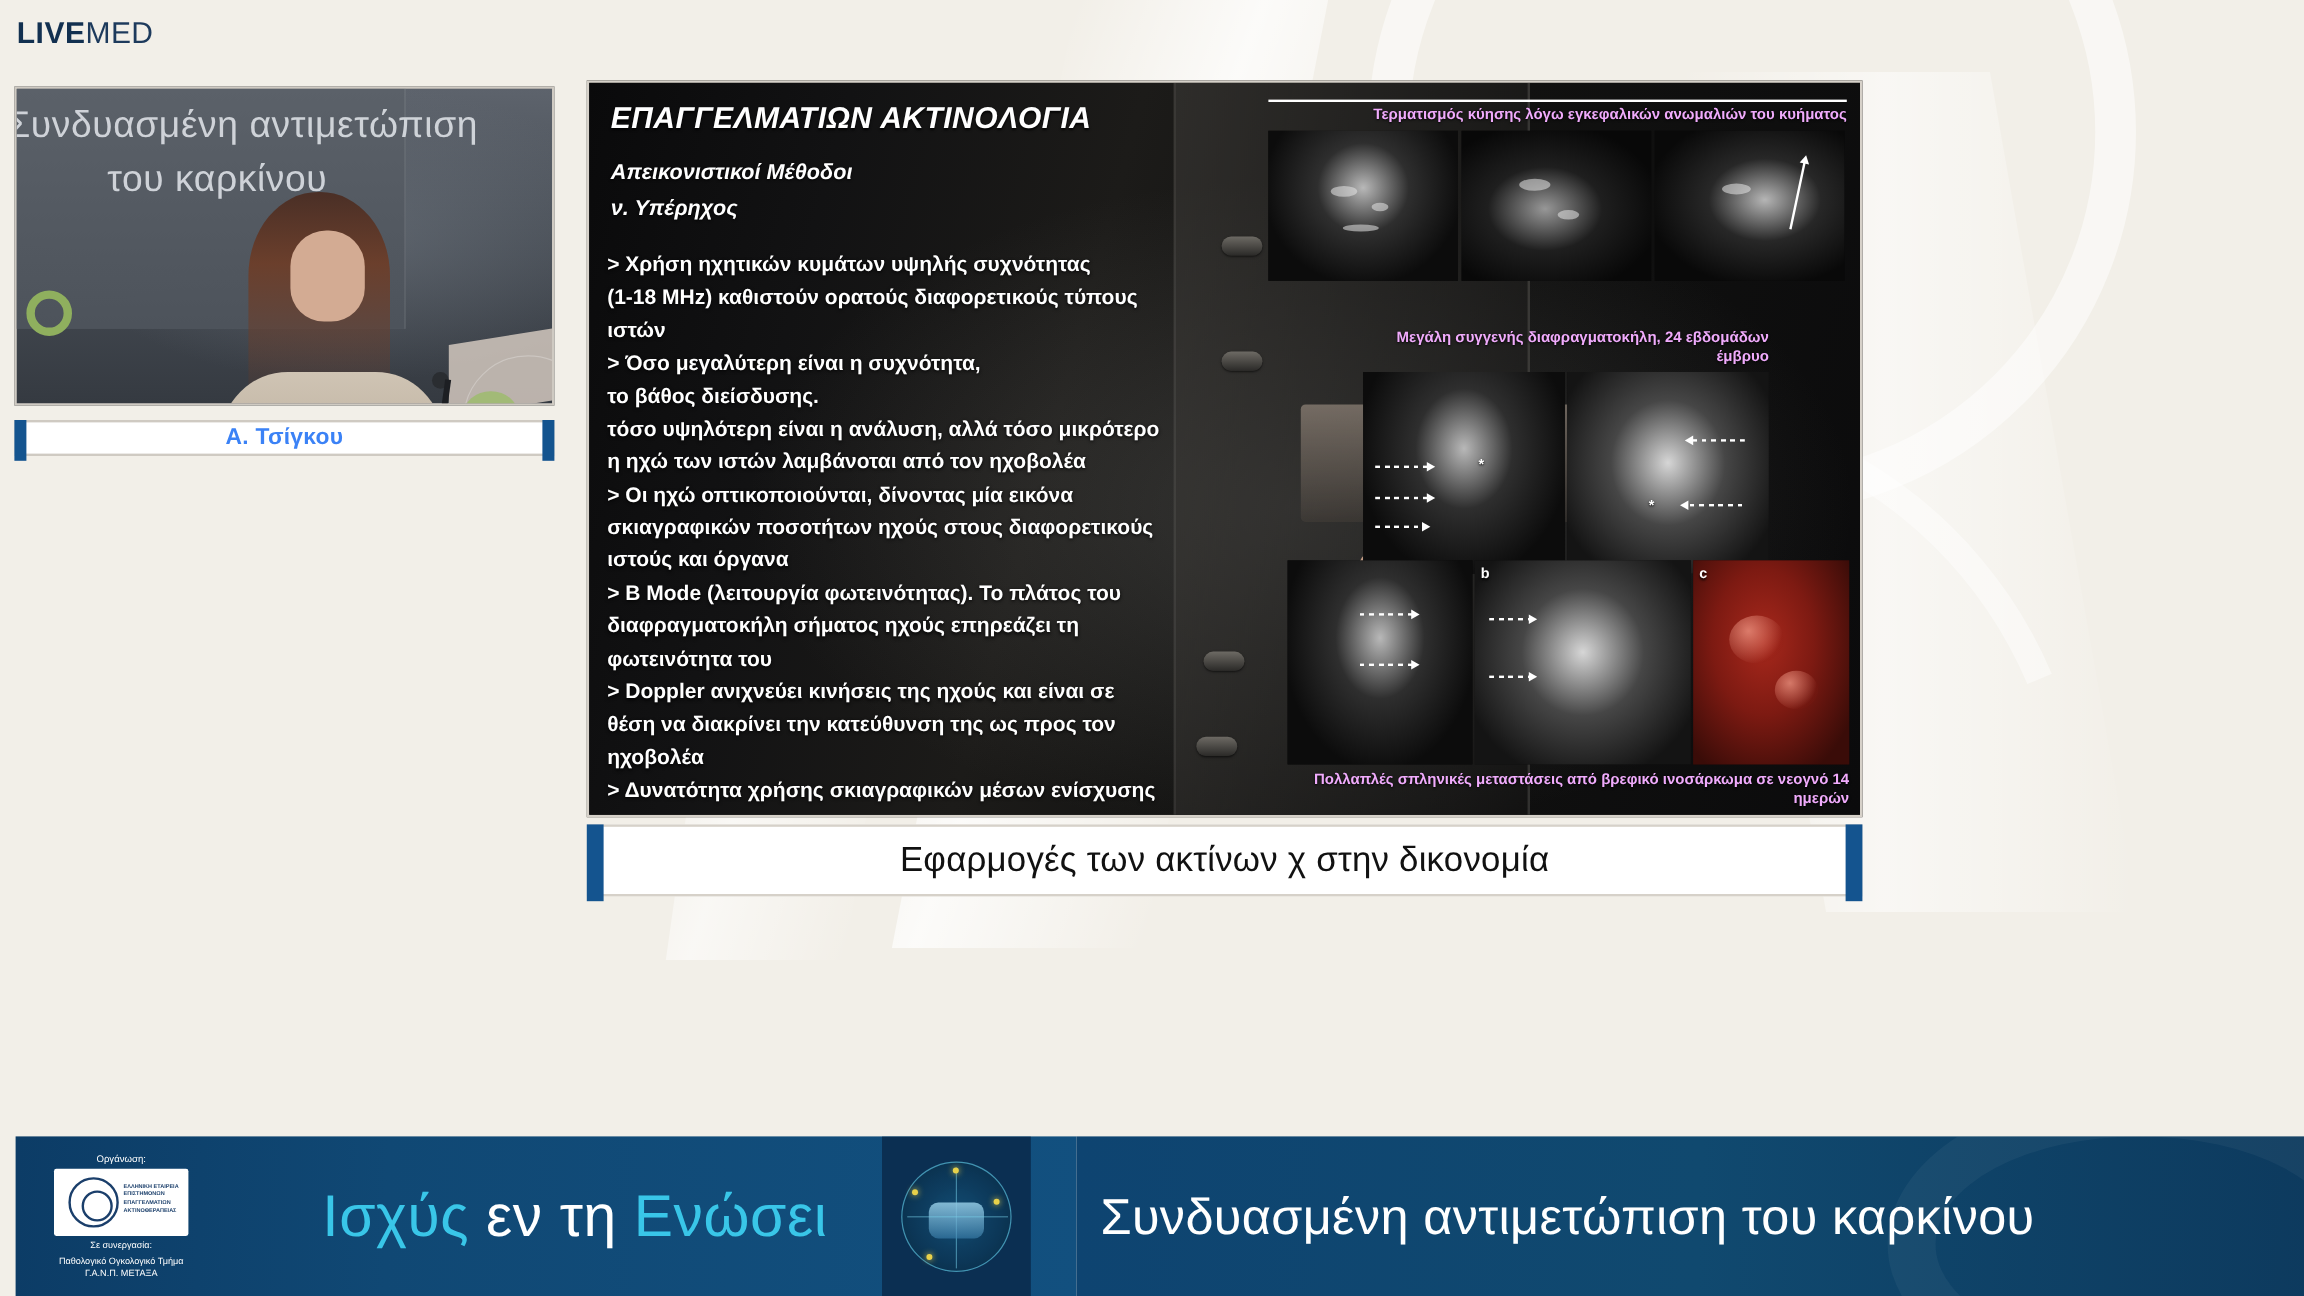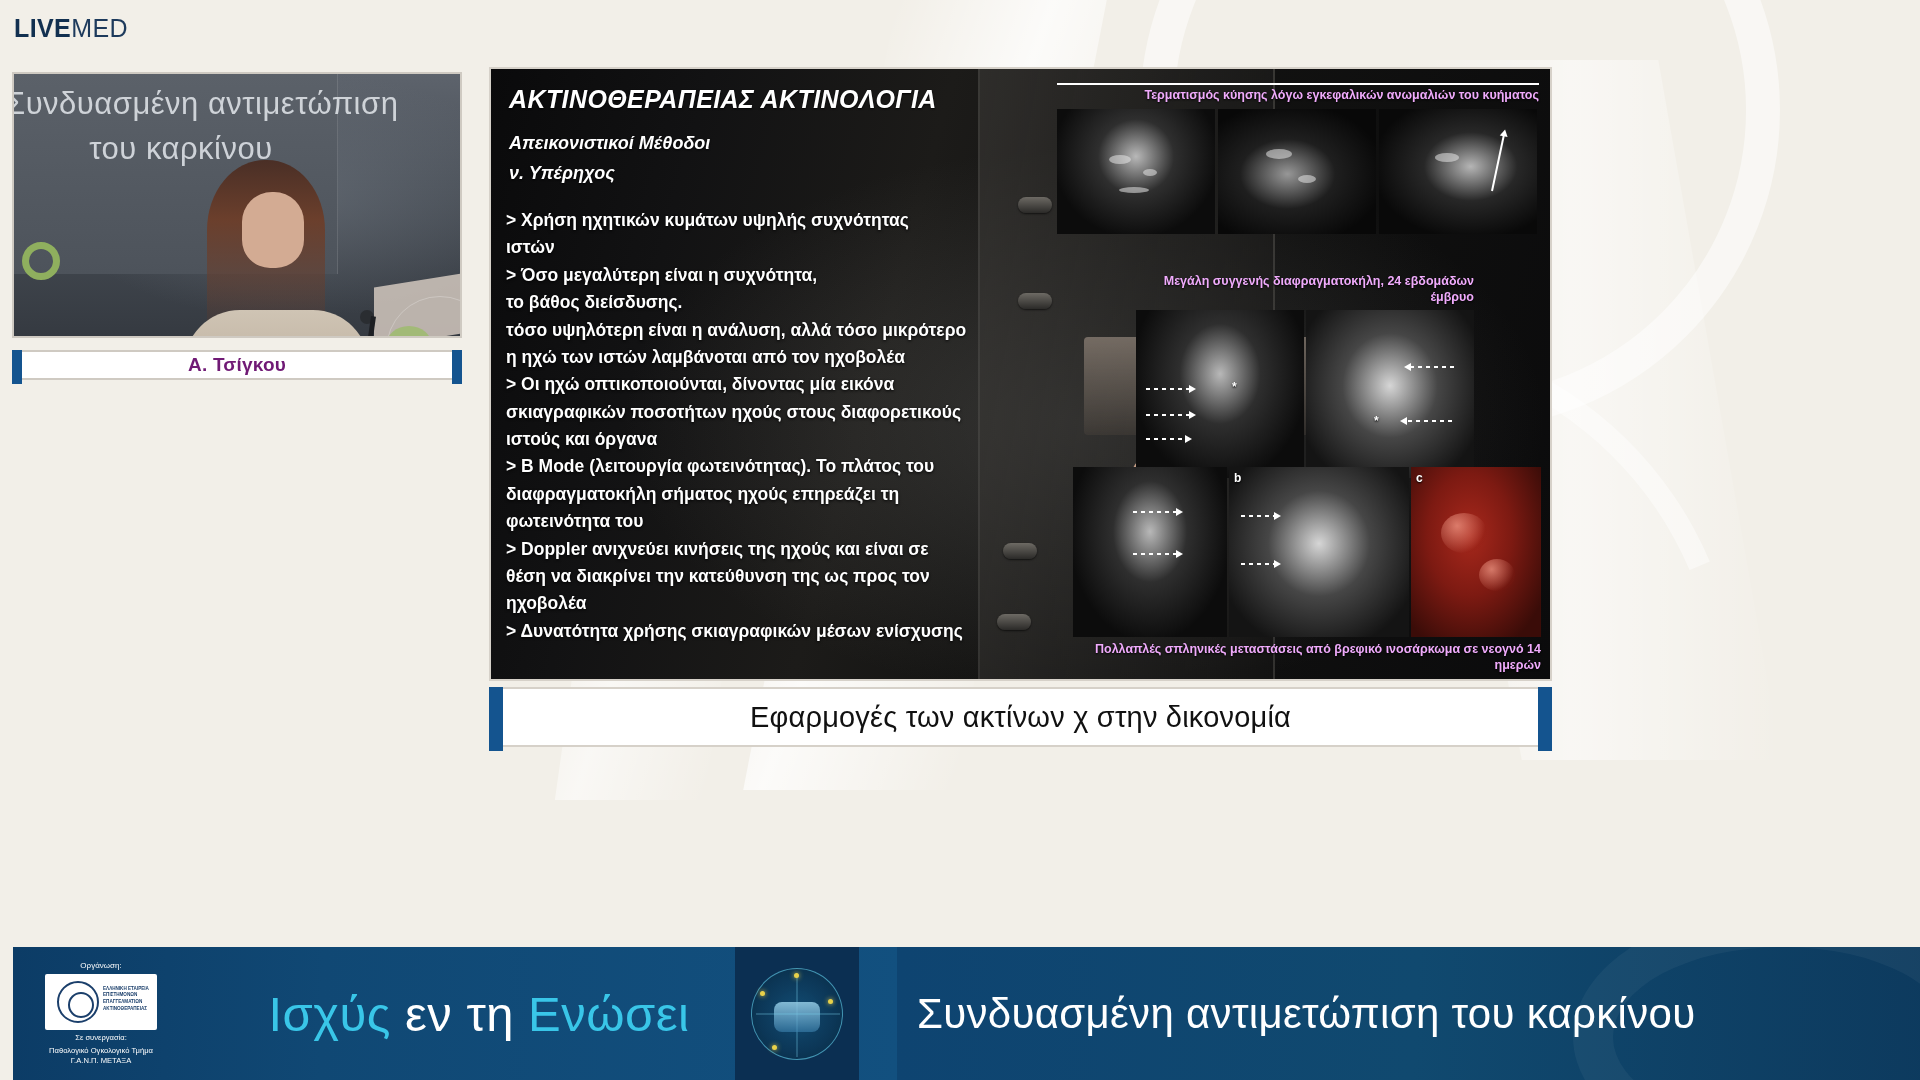--- a/index.html
+++ b/index.html
@@ -147,21 +147,21 @@
     border:2px solid #cfcac2;
     display:flex; align-items:center; justify-content:center;
   }
   #speaker-name-bar .accent-left,
   #speaker-name-bar .accent-right {
     position:absolute; top:-2px; width:10px; height:34px; background:#14548f;
   }
   #speaker-name-bar .accent-left  { left:-2px; }
   #speaker-name-bar .accent-right { right:-2px; }
   #speaker-name {
-    font-size:19px; font-weight:700; color:#701a75; letter-spacing:.2px;
+    font-size:19px; font-weight:700; color:#3b82f6; letter-spacing:.2px;
   }
 
   
   #slide-stage {
     position:absolute;
     left:489px; top:67px;
     width:1063px; height:614px;
     background:#060606;
     border:2px solid #d6d1c9;
     overflow:hidden;
@@ -460,29 +460,30 @@
     <div class="slide-photo"></div>
     <div class="sp-door"></div>
     <div class="sp-handle" style="left:527px; top:128px;"></div>
     <div class="sp-handle" style="left:527px; top:224px;"></div>
     <div class="sp-handle" style="left:512px; top:474px;"></div>
     <div class="sp-handle" style="left:506px; top:545px;"></div>
     <div class="sp-tray"></div>
     <div class="sp-foot" style="left:640px; top:390px; width:26px; height:40px;"></div>
     <div class="sp-foot" style="left:672px; top:396px; width:24px; height:36px;"></div>
 
-    <div class="slide-title">ΑΚΤΙΝΟΘΕΡΑΠΕΙΑΣ ΑΚΤΙΝΟΛΟΓΙΑ</div>
+    <div class="slide-title">ΕΠΑΓΓΕΛΜΑΤΙΩΝ ΑΚΤΙΝΟΛΟΓΙΑ</div>
 
     <div class="slide-sub">
       <div>Απεικονιστικοί Μέθοδοι</div>
       <div>ν. Υπέρηχος</div>
     </div>
 
     <div class="slide-body" id="slide-body">
         <span class="ln">&gt; Χρήση  ηχητικών κυμάτων  υψηλής συχνότητας</span>
+        <span class="ln">(1-18 MHz) καθιστούν ορατούς διαφορετικούς τύπους</span>
         <span class="ln">ιστών</span>
         <span class="ln">&gt; Όσο μεγαλύτερη είναι η συχνότητα,</span>
         <span class="ln">το βάθος διείσδυσης.</span>
         <span class="ln">τόσο υψηλότερη είναι η ανάλυση, αλλά τόσο μικρότερο</span>
         <span class="ln">η ηχώ των ιστών λαμβάνοται από τον ηχοβολέα</span>
         <span class="ln">&gt; Οι ηχώ οπτικοποιούνται, δίνοντας μία εικόνα</span>
         <span class="ln">σκιαγραφικών ποσοτήτων ηχούς στους διαφορετικούς</span>
         <span class="ln">ιστούς και όργανα</span>
         <span class="ln">&gt; B Mode  (λειτουργία φωτεινότητας). Το πλάτος του</span>
         <span class="ln">διαφραγματοκήλη σήματος ηχούς επηρεάζει τη</span>

